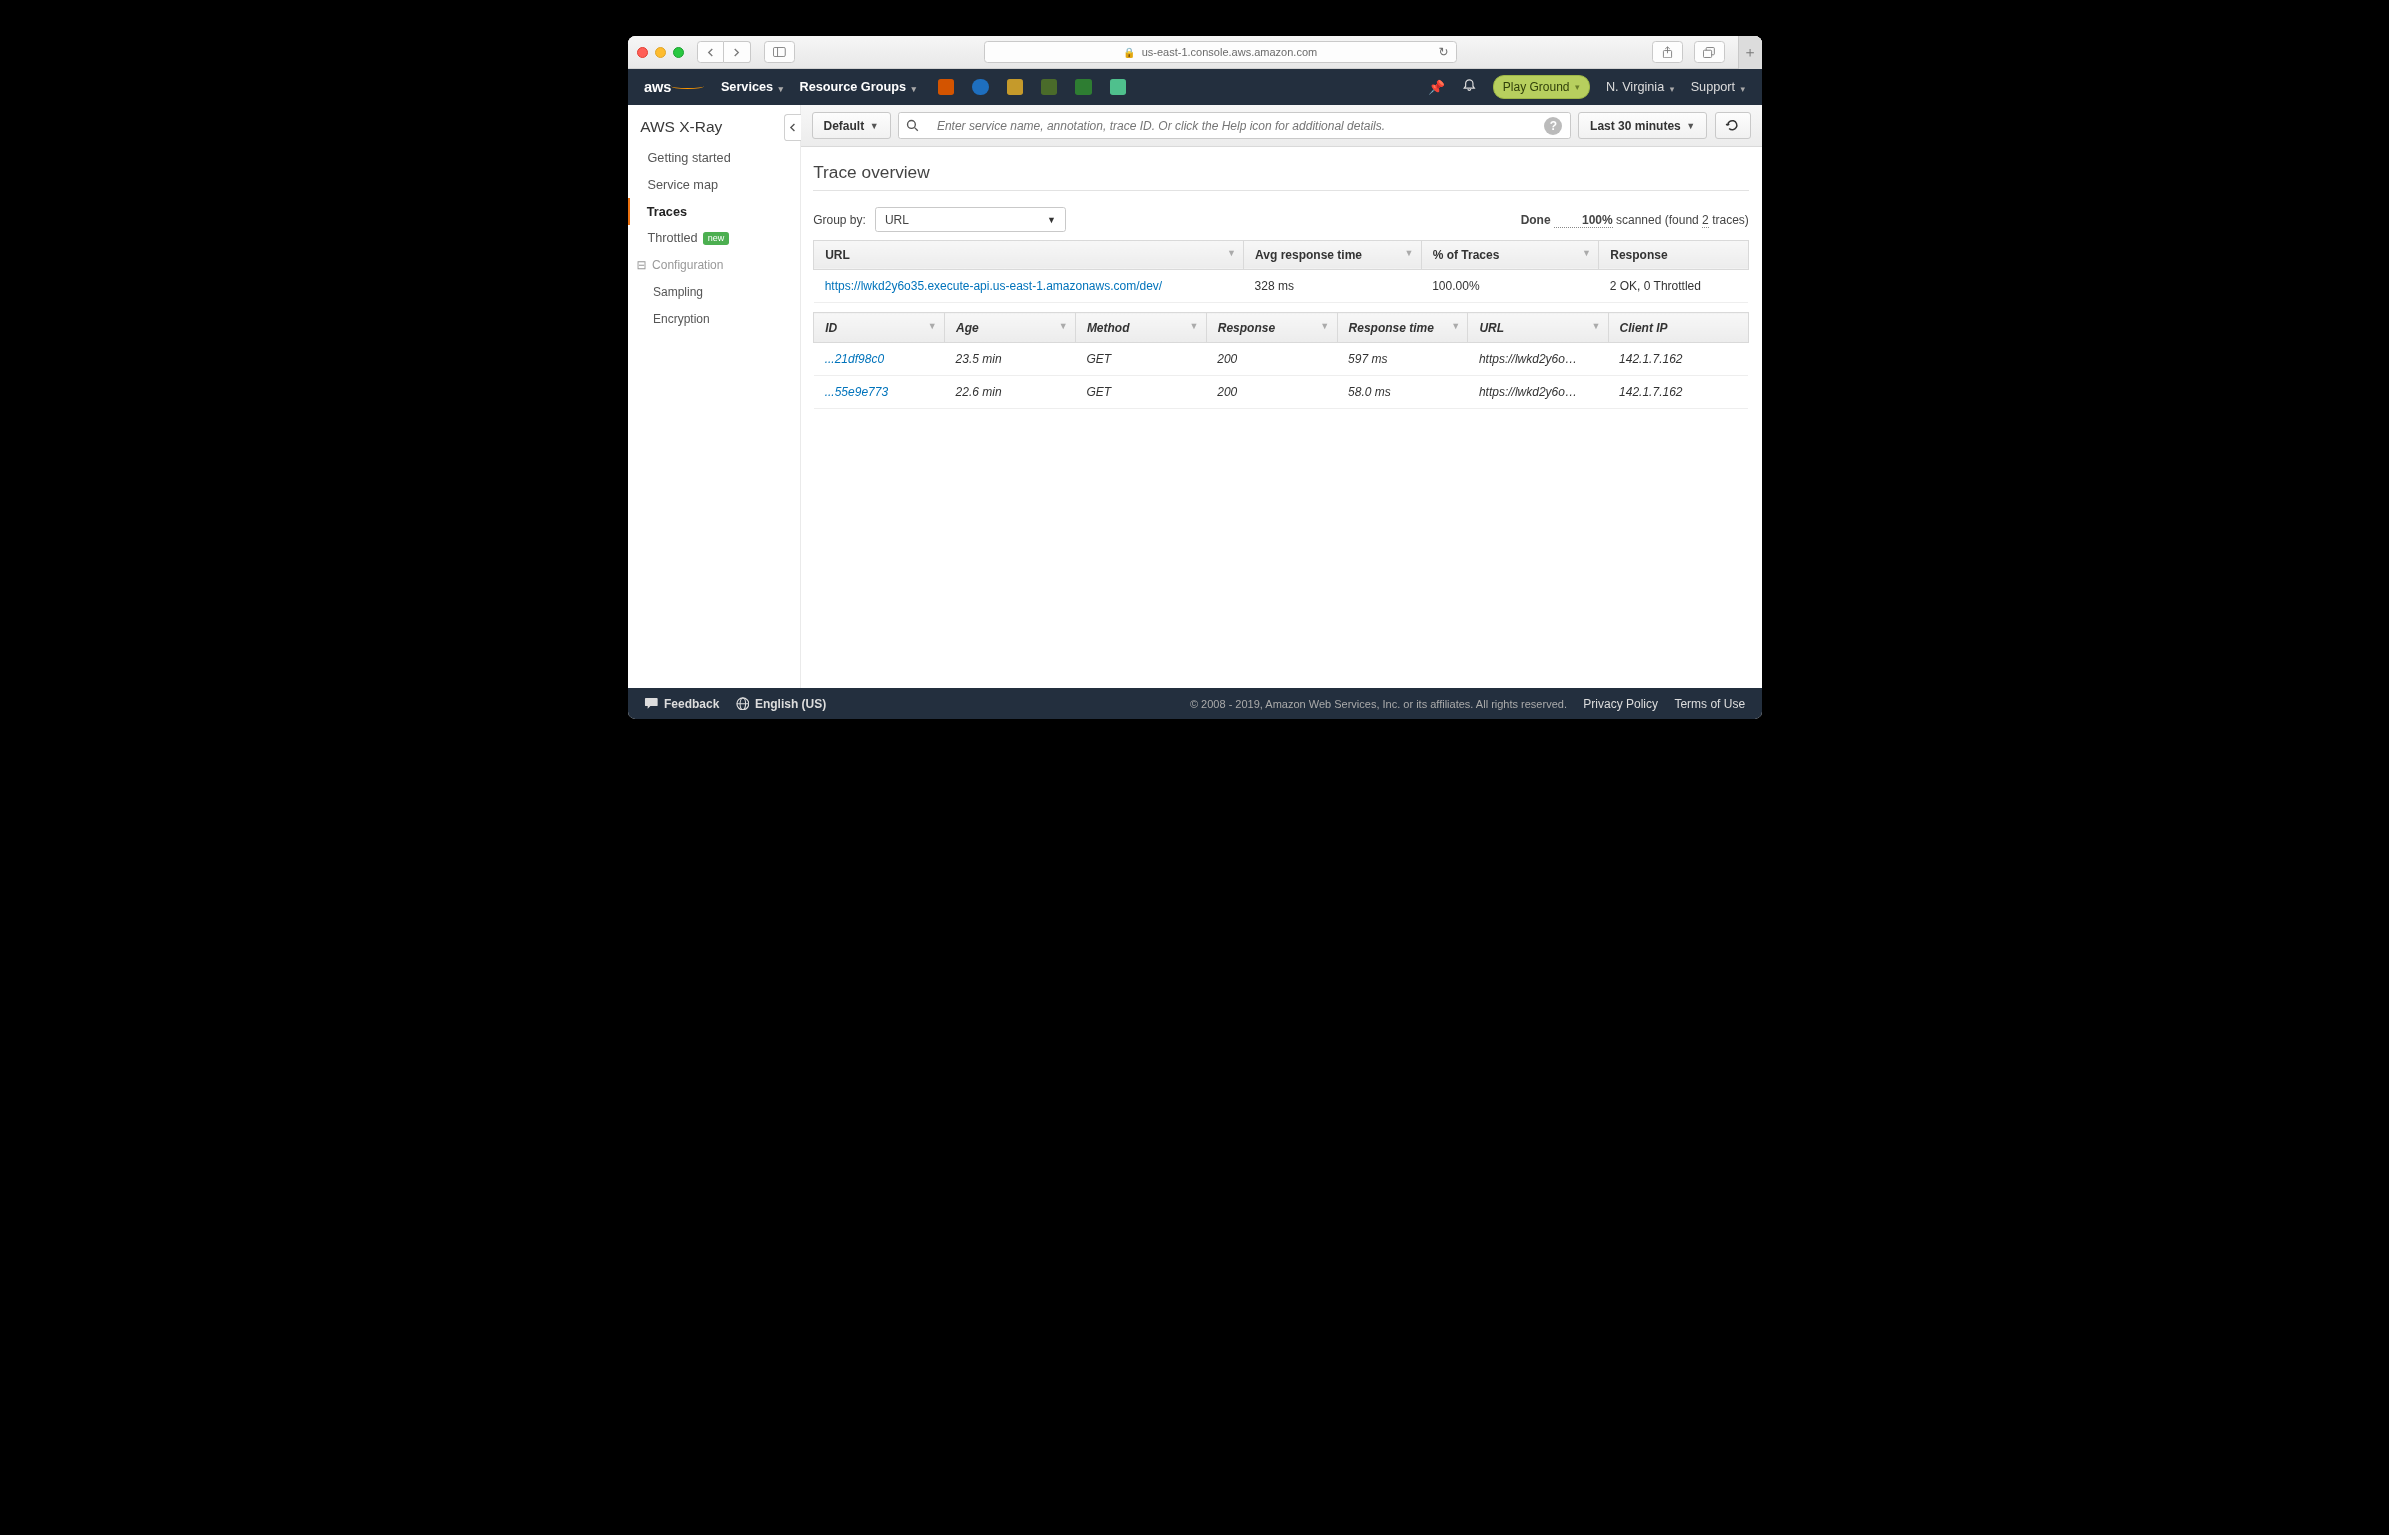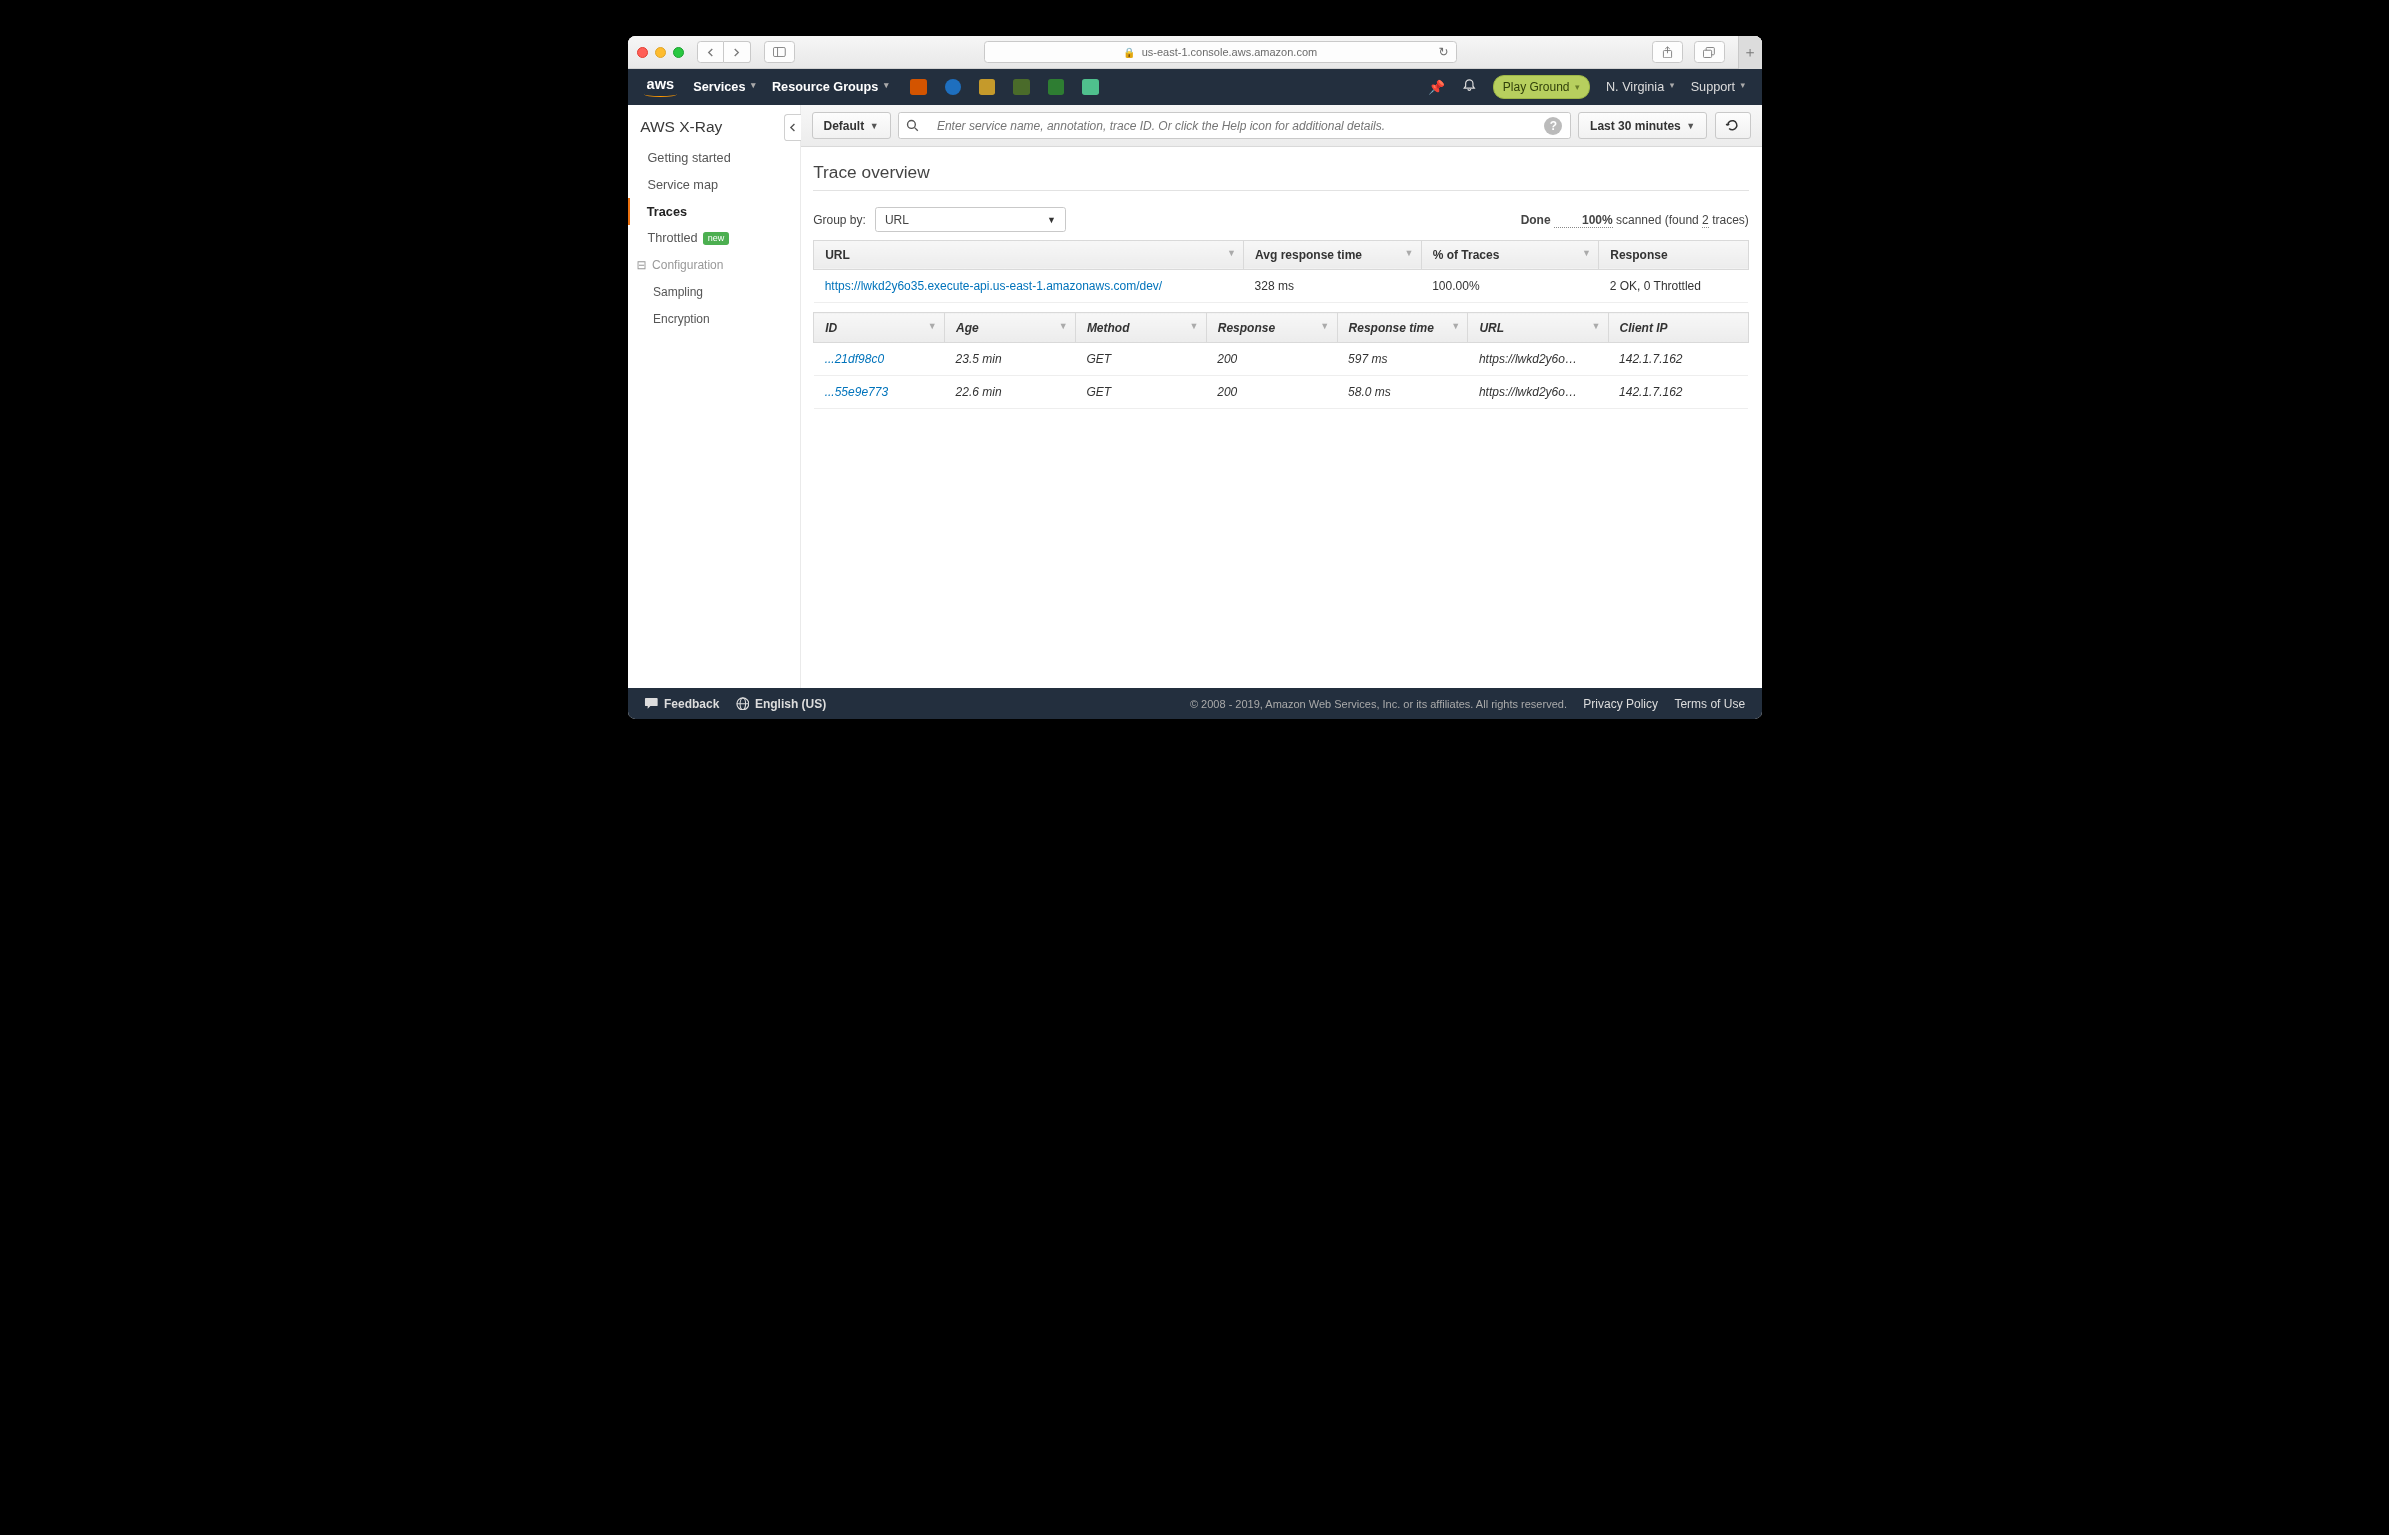--- a/index.html
+++ b/index.html
@@ -19,23 +19,23 @@
   .tb-btn:first-child{border-top-right-radius:0;border-bottom-right-radius:0;}
   .tb-single{width:31px;height:22px;border:0.9px solid #c9c9c9;border-radius:3.6px;background:#fdfdfd;display:flex;align-items:center;justify-content:center;color:#7b7b7b;margin-left:5.5px;}
   .url-box{flex:1; margin:0 182px 0 182px; height:22px; background:#fdfdfd;border:0.9px solid #c9c9c9;border-radius:3.6px;display:flex;align-items:center;justify-content:center;color:#6b6b6b;font-size:11px;position:relative;}
   .url-box .lock{margin-right:5.5px;font-size:10px;}
   .url-box .reload{position:absolute;right:7.3px;color:#6b6b6b;font-size:12px;}
   .tb-right{display:flex;gap:5.5px;align-items:center;}
   .newtab{width:24px;height:33px;background:#dcdcdc;display:flex;align-items:center;justify-content:center;color:#777;border-left:0.9px solid #c9c9c9;margin-left:5.5px;margin-right:-9px;}
 
   
   .awsnav{height:36px;background:#232f3e;display:flex;align-items:center;color:#eee;font-size:12.7px;padding:0 16.4px;gap:16.4px;}
-  .aws-logo{font-weight:700;color:#fff;font-size:14.6px;display:flex;flex-direction:column;align-items:center;line-height:1;}
+  .aws-logo{font-weight:700;color:#fff;font-size:14.6px;display:flex;flex-direction:row;align-items:center;line-height:1;}
   .aws-smile{width:33px;height:5.5px;border-bottom:1.8px solid #ff9900;border-radius:0 0 50% 50%;margin-top:-0.9px;}
-  .nav-item{color:#ddd;cursor:pointer;display:flex;align-items:flex-start;gap:5.5px;}
+  .nav-item{color:#ddd;cursor:pointer;display:flex;align-items:flex-end;gap:5.5px;}
   .nav-item.bold{font-weight:700;color:#fff;}
   .service-icons{display:flex;gap:18px;margin-left:5.5px;}
   .svc-ico{width:16.4px;height:16.4px;border-radius:2.7px;}
   .spacer{flex:1;}
   .pin-ico,.bell-ico{color:#ddd;font-size:13.7px;}
   .pill{background:#b7cf5e;color:#31400a;padding:3.6px 9px;border-radius:11px;font-size:12px;display:flex;align-items:center;gap:5.5px;border:0.9px solid #9cb646;}
   .caret{font-size:9px;color:#aaa;}
   .pill .caret{color:#6a7d2a;}
 
   

